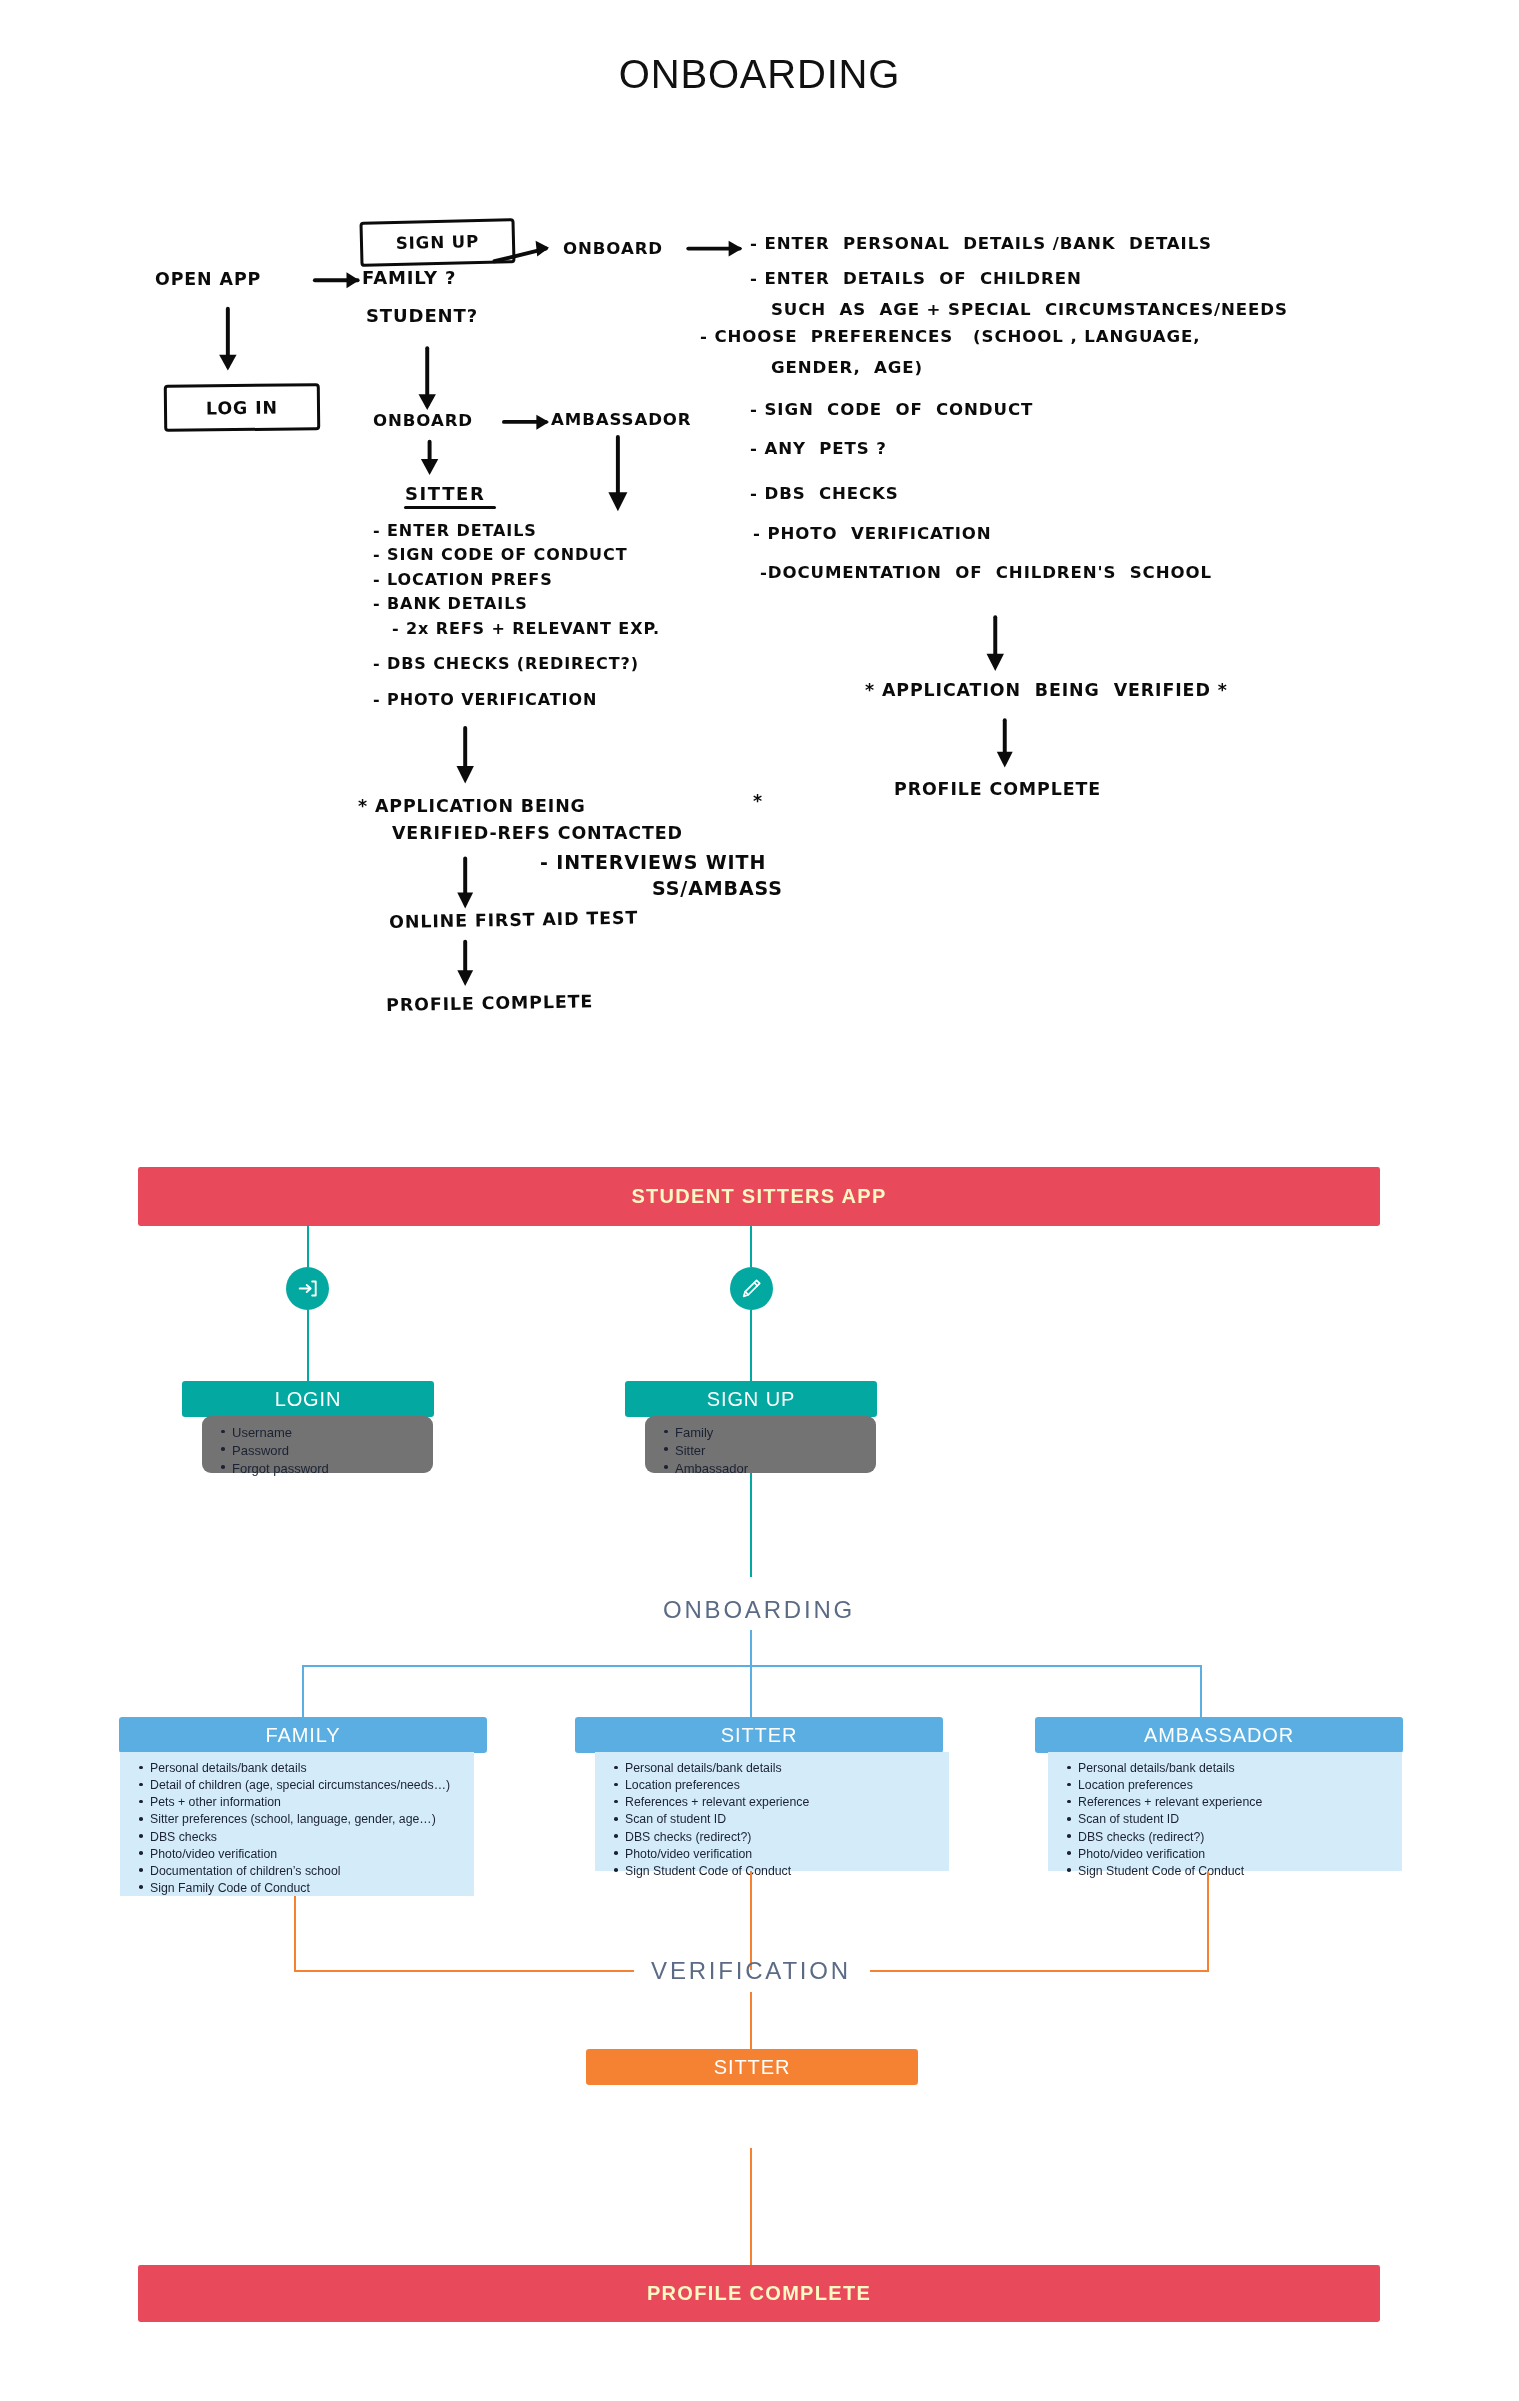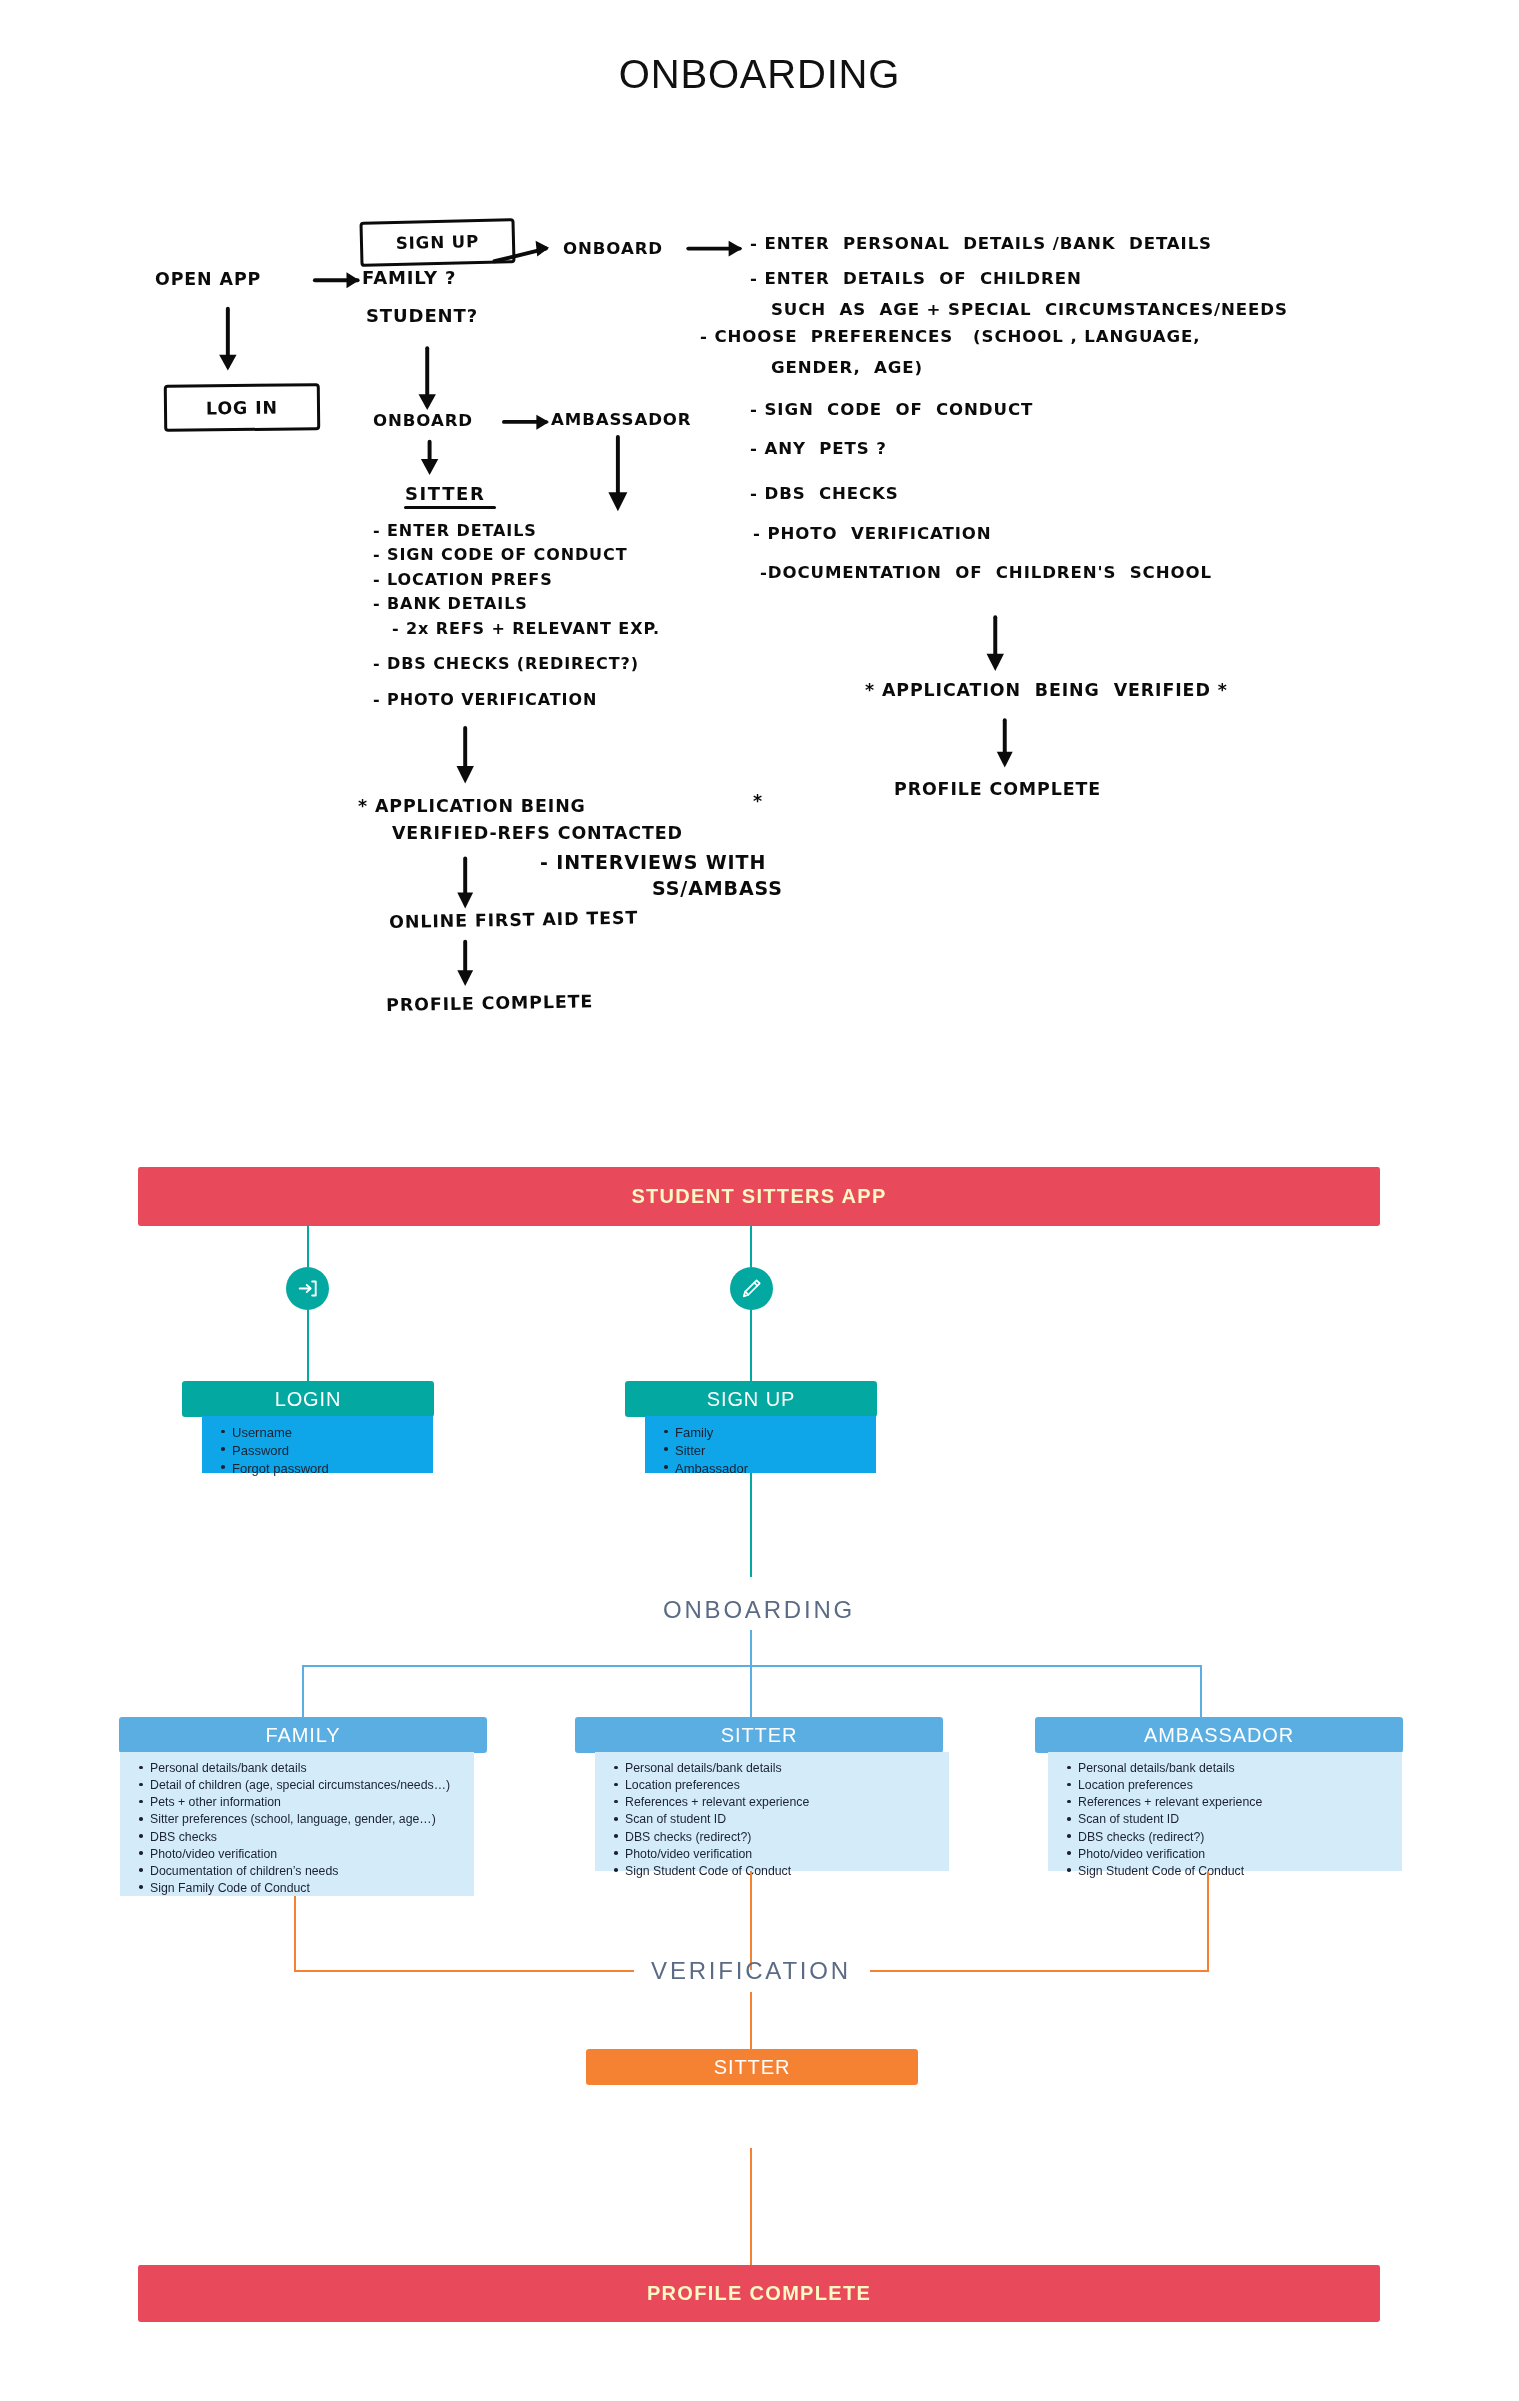--- a/index.html
+++ b/index.html
@@ -56,21 +56,21 @@
     align-items:center;justify-content:center;color:#fff;border-radius:3.2px;
     font-size:20px;letter-spacing:0.9px;font-weight:400;
   }
   .hdr-teal{background:#03A9A0;}
   .hdr-blue{background:#5BAEE2;}
   .hdr-orange{background:#F58232;}
   .panel{
     position:absolute;box-sizing:border-box;
     padding:8px 0 9.5px 0;
   }
-  .panel-teal{background:#0ea5e9;}
+  .panel-teal{background:#737373;border-radius:9px;}
   .panel-blue{background:#D4ECFA;}
   .panel-orange{background:#FCDCBC;}
   .panel ul{margin:0;padding:0 12.7px 0 30px;list-style:none;}
   .panel li{
     position:relative;color:#1b2233;font-size:13px;line-height:1.32;
     margin:0 0 0.8px 0;
   }
   .panel li:before{
     content:"";position:absolute;left:-11px;top:5.5px;width:3.6px;height:3.6px;
     border-radius:50%;background:#1b2233;
@@ -249,21 +249,21 @@
 
   <div class="hdr hdr-blue" style="left:119px;top:562px;width:368px;height:36px;">FAMILY</div>
   <div class="panel panel-blue panel-sm" style="left:120px;top:597px;width:354px;height:144px;">
     <ul>
       <li>Personal details/bank details</li>
       <li>Detail of children (age, special circumstances/needs…)</li>
       <li>Pets + other information</li>
       <li>Sitter preferences (school, language, gender, age…)</li>
       <li>DBS checks</li>
       <li>Photo/video verification</li>
-      <li>Documentation of children’s needs</li>
+      <li>Documentation of children’s school</li>
       <li>Sign Family Code of Conduct</li>
     </ul>
   </div>
 
   <div class="hdr hdr-blue" style="left:575px;top:562px;width:368px;height:36px;">SITTER</div>
   <div class="panel panel-blue panel-sm" style="left:595px;top:597px;width:354px;height:119px;">
     <ul>
       <li>Personal details/bank details</li>
       <li>Location preferences</li>
       <li>References + relevant experience</li>

